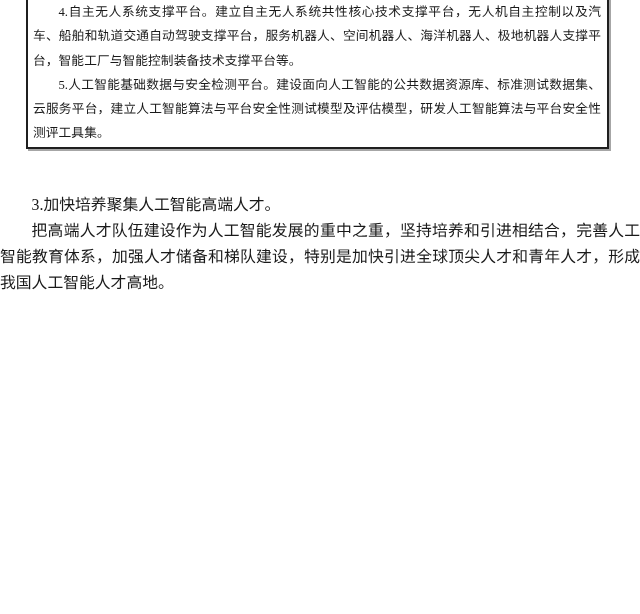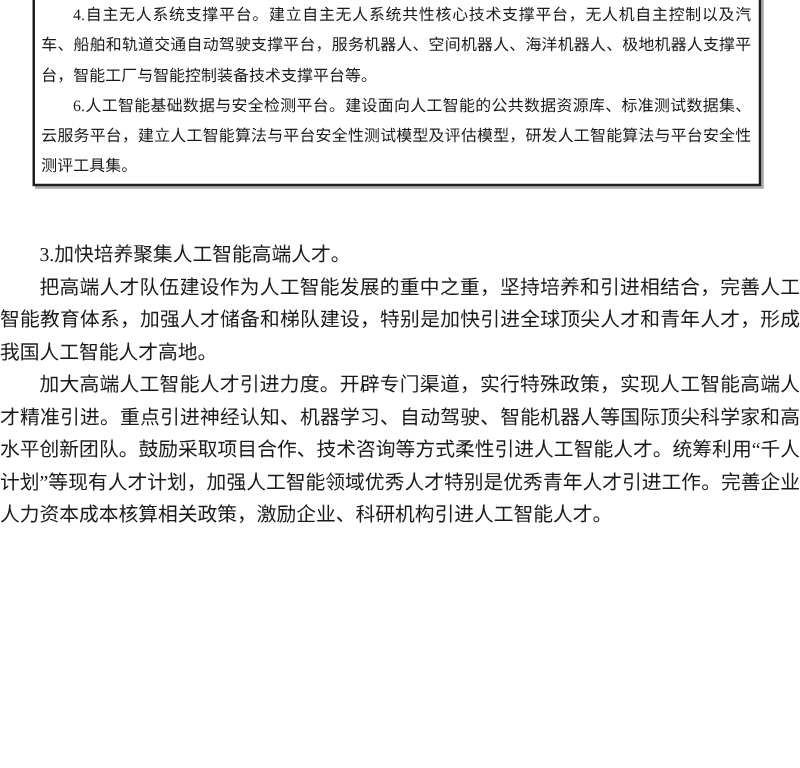--- a/index.html
+++ b/index.html
@@ -83,27 +83,26 @@
     margin-top: 1px;
   }
 </style>
 </head>
 <body>
 
 <div class="page">
 
   <div class="callout-box">
     <p>4.自主无人系统支撑平台。建立自主无人系统共性核心技术支撑平台，无人机自主控制以及汽车、船舶和轨道交通自动驾驶支撑平台，服务机器人、空间机器人、海洋机器人、极地机器人支撑平台，智能工厂与智能控制装备技术支撑平台等。</p>
-    <p>6.人工智能基础数据与安全检测平台。建设面向人工智能的公共数据资源库、标准测试数据集、云服务平台，建立人工智能算法与平台安全性测试模型及评估模型，研发人工智能算法与平台安全性测评工具集。</p>
+    <p>5.人工智能基础数据与安全检测平台。建设面向人工智能的公共数据资源库、标准测试数据集、云服务平台，建立人工智能算法与平台安全性测试模型及评估模型，研发人工智能算法与平台安全性测评工具集。</p>
   </div>
 
   <div class="watermark">
     <div class="wm-logo">智東西</div>
     <div class="wm-site">zhidx.com</div>
   </div>
 
   <div class="body-text">
     <p>3.加快培养聚集人工智能高端人才。</p>
     <p>把高端人才队伍建设作为人工智能发展的重中之重，坚持培养和引进相结合，完善人工智能教育体系，加强人才储备和梯队建设，特别是加快引进全球顶尖人才和青年人才，形成我国人工智能人才高地。</p>
-    <p>加大高端人工智能人才引进力度。开辟专门渠道，实行特殊政策，实现人工智能高端人才精准引进。重点引进神经认知、机器学习、自动驾驶、智能机器人等国际顶尖科学家和高水平创新团队。鼓励采取项目合作、技术咨询等方式柔性引进人工智能人才。统筹利用“千人计划”等现有人才计划，加强人工智能领域优秀人才特别是优秀青年人才引进工作。完善企业人力资本成本核算相关政策，激励企业、科研机构引进人工智能人才。</p>
   </div>
 
 </div>
 
 </body></html>

